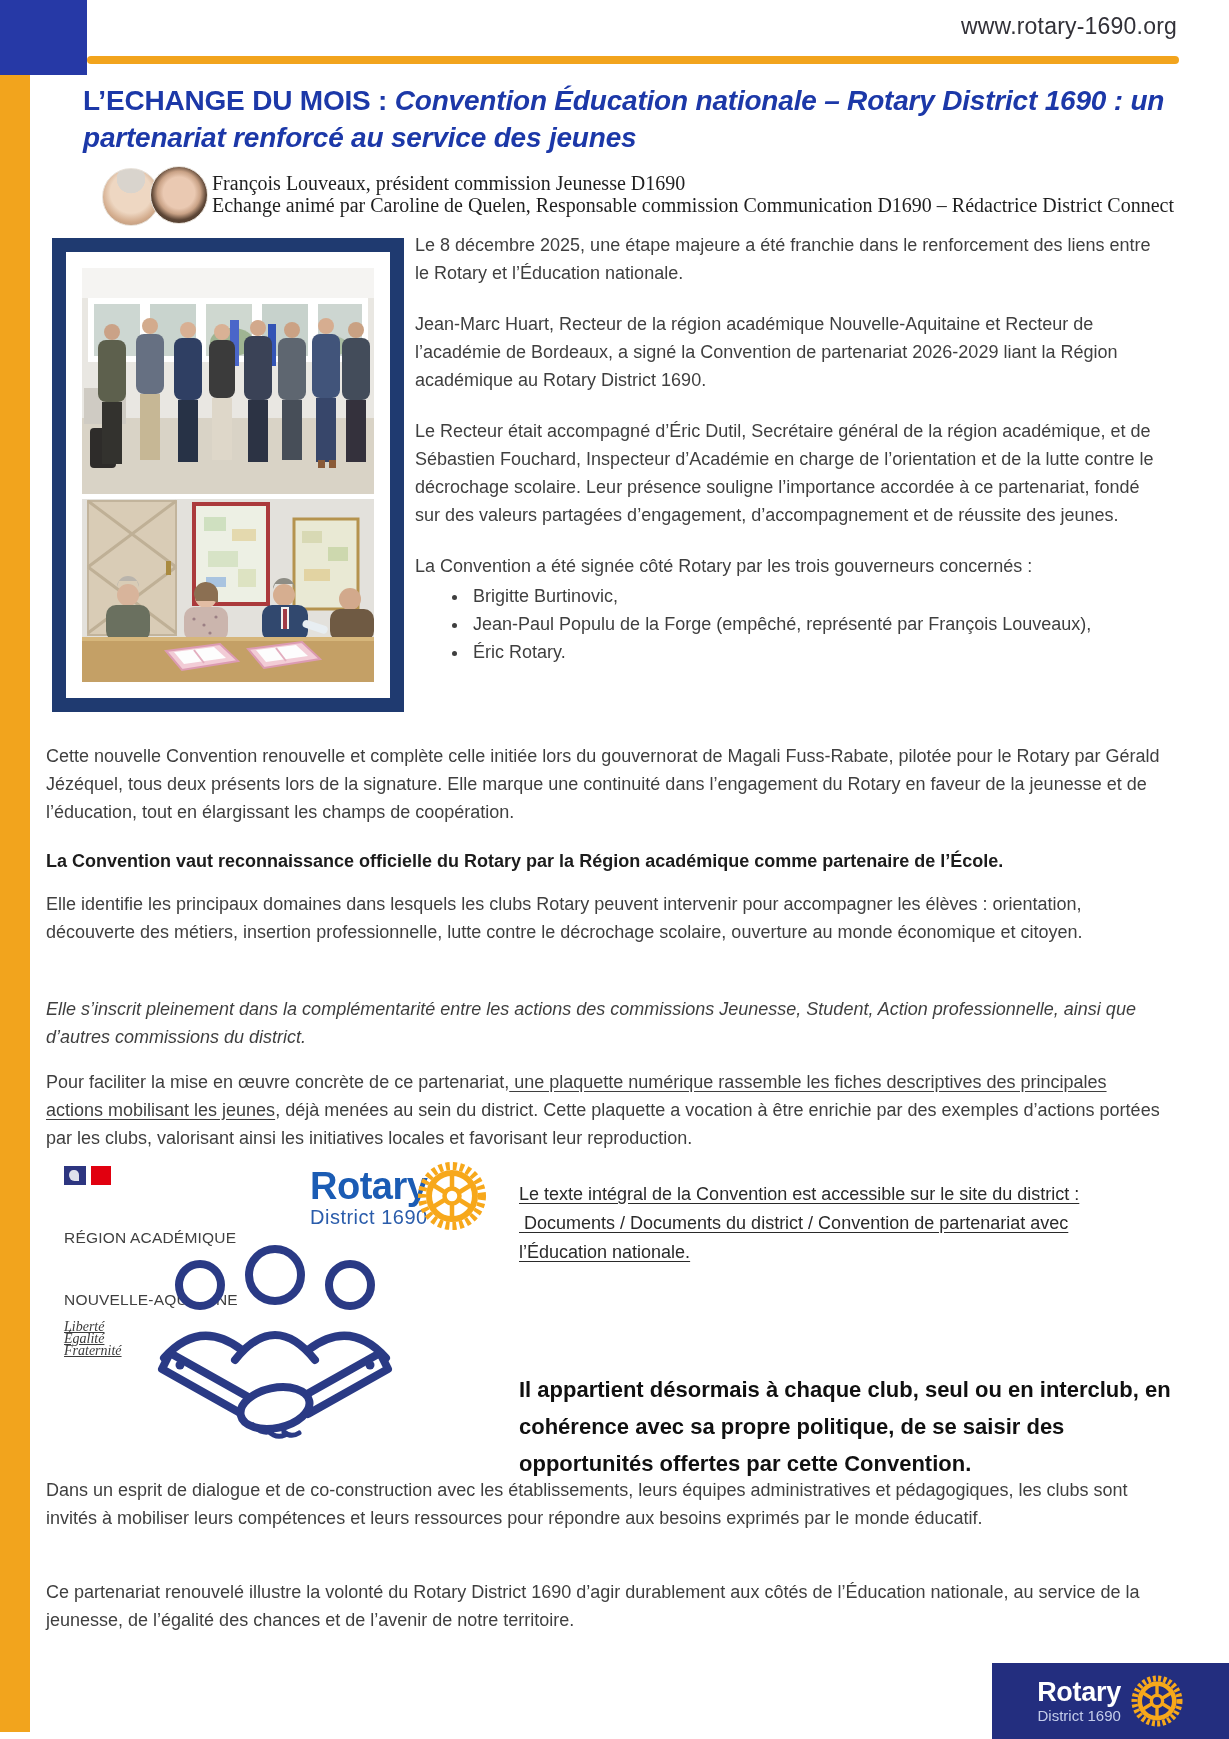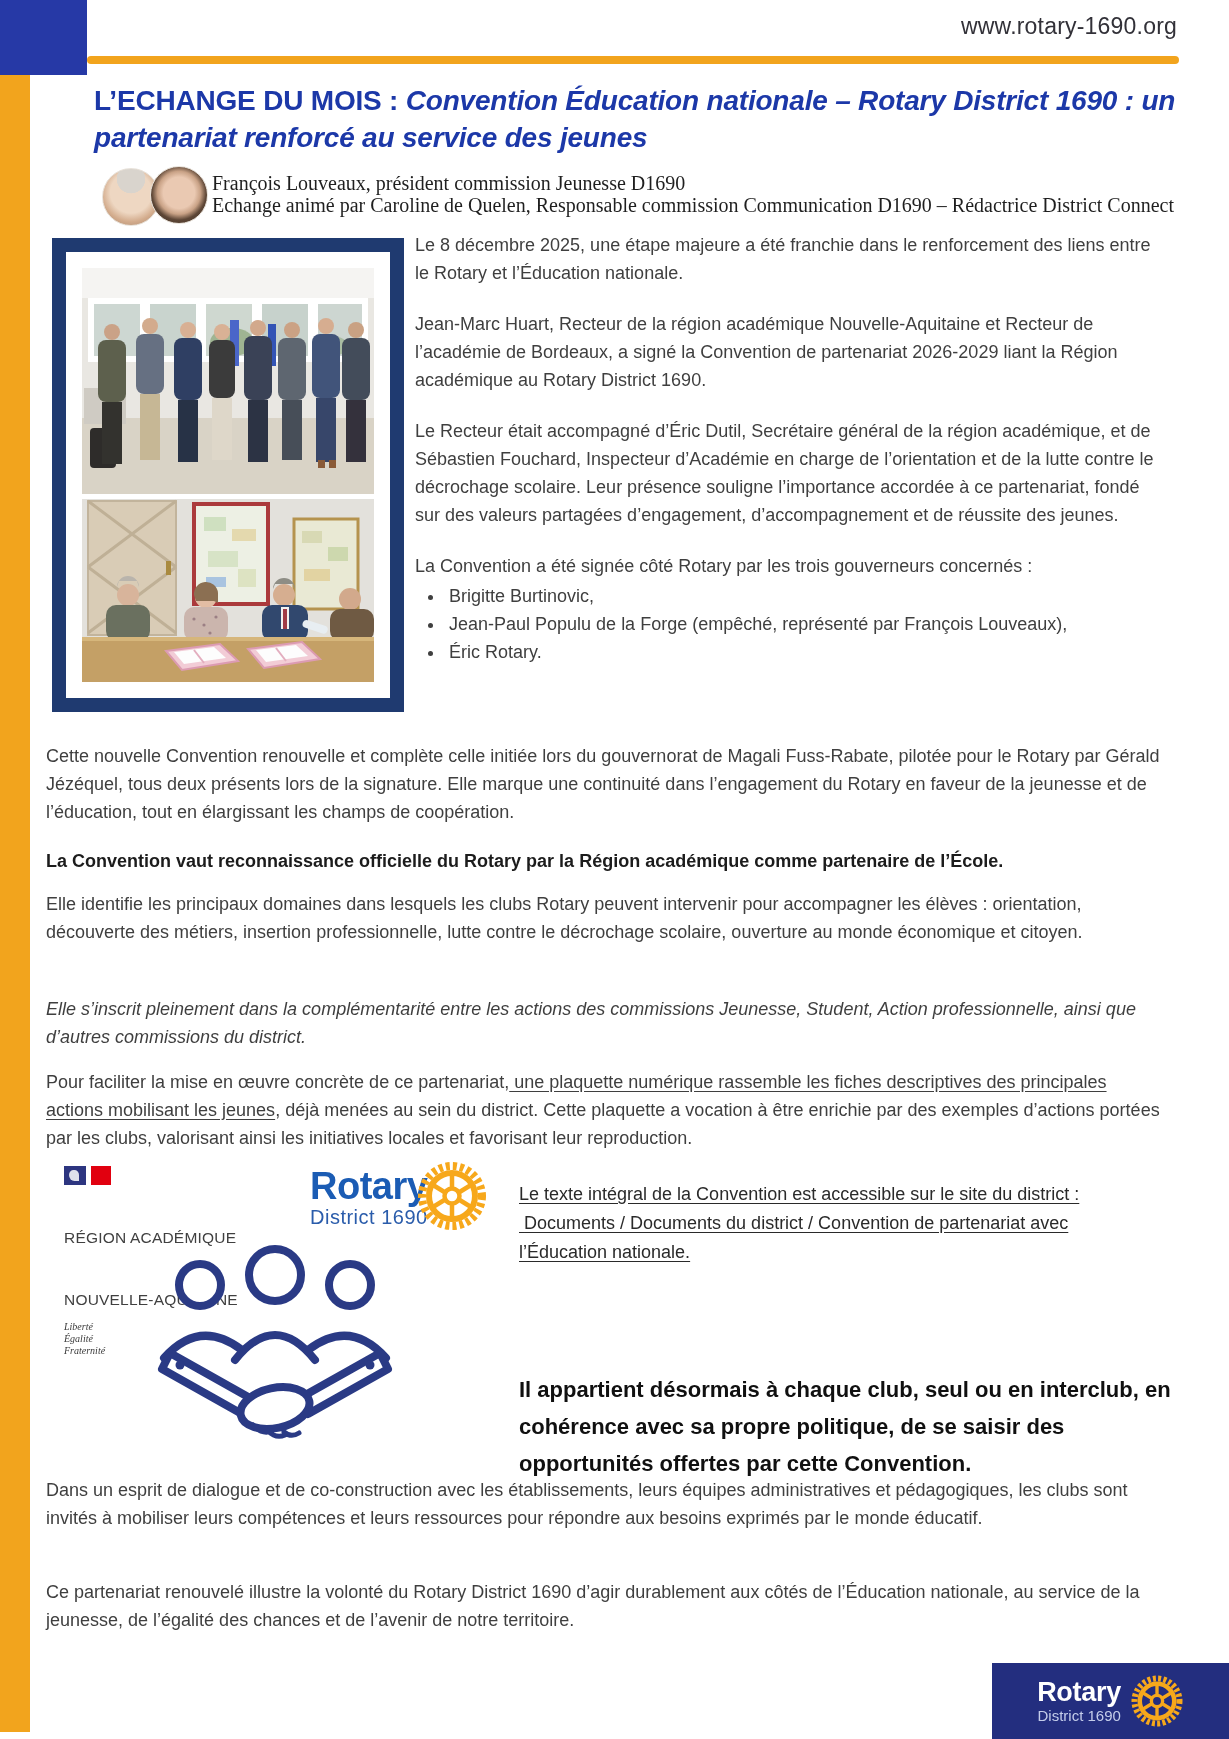--- a/index.html
+++ b/index.html
@@ -7,21 +7,21 @@
   body { font-family:"Liberation Sans", sans-serif; }
   .page { position:relative; width:1229px; height:1739px; margin:0 auto; background:#fff; overflow:hidden; }
 
   
   .corner-block { position:absolute; left:0; top:0; width:87px; height:75px; background:#2639a6; }
   .side-strip { position:absolute; left:0; top:75px; width:30px; height:1657px; background:#f2a41d; }
   .header-rule { position:absolute; left:87px; top:56px; width:1092px; height:8px; border-radius:4px; background:#f2a41d; }
 
   .site-url { position:absolute; top:13px; right:52px; font-size:23px; color:#323138; letter-spacing:.2px; cursor:pointer; text-decoration:none; }
 
-  .title { position:absolute; left:94px; top:82px; width:1085px; font-size:28px; line-height:37px; font-weight:800; color:#1c38a8; letter-spacing:-.2px; }
+  .title { position:absolute; left:83px; top:82px; width:1085px; font-size:28px; line-height:37px; font-weight:800; color:#1c38a8; letter-spacing:-.2px; }
   .title .ital { font-style:italic; }
 
   .byline { position:absolute; left:100px; top:164px; display:flex; }
   .avatars { position:relative; width:112px; height:62px; flex:0 0 112px; }
   .avatar { position:absolute; width:58px; height:58px; border-radius:50%; border:1px solid #e8e2da; }
   .avatar.a1 { left:2px; top:4px;
      background: radial-gradient(circle at 50% 18%, #d9d4cd 0 26%, rgba(0,0,0,0) 27%),
                  radial-gradient(circle at 50% 42%, #eed7c2 0 48%, #d3ac8d 68%, #9d7d66 100%); }
   .avatar.a2 { left:50px; top:2px;
      background: radial-gradient(circle at 50% 46%, #eac9b2 0 38%, #c9a286 52%, #5d4636 66%, #3a2b21 100%); }
@@ -30,40 +30,40 @@
   
   .photo-frame { position:absolute; left:52px; top:238px; width:352px; height:474px; background:#fff; border:14px solid #1f3a70; padding:16px; }
   .photo { display:block; width:100%; }
   .photo + .photo { margin-top:5px; }
 
   
   .para { color:#3f3f3f; font-size:18px; line-height:28px; }
   .right-col { position:absolute; left:415px; top:231px; width:745px; }
   .right-col p { margin-bottom:23px; }
   .right-col ul { margin:2px 0 0 30px; }
-  .right-col li { color:#3f3f3f; font-size:18px; line-height:28px; padding-left:4px; }
+  .right-col li { color:#3f3f3f; font-size:18px; line-height:28px; padding-left:4px;margin-left:24px; }
 
   .fw { position:absolute; left:46px; width:1122px; }
   .fw1 { top:742px; }
   .bold1 { top:847px; font-weight:700; color:#1c1c1c; }
   .fw2 { top:890px; }
   .fw3 { top:995px;font-style:italic; }
   .fw4 { top:1068px; }
   .fw5 { top:1476px; }
   .fw6 { top:1578px; }
   .ul-seg { text-decoration:underline; text-underline-offset:3px; cursor:pointer; }
 
   
   .ra-logo { position:absolute; left:64px; top:1166px; width:210px; }
   .ra-flag { display:flex; gap:5px; margin-bottom:6px; }
   .ra-flag .b { width:22px; height:19px; background:#2d3580; position:relative; }
   .ra-flag .b:after { content:""; position:absolute; left:5px; top:4px; width:10px; height:11px; background:#fff; border-radius:50% 50% 0 60%; opacity:.85; }
   .ra-flag .r { width:20px; height:19px; background:#e1000f; }
   .ra-name { font-size:15.5px; font-weight:400; letter-spacing:.2px; color:#404040; line-height:18px;margin-top:44px; }
-  .ra-motto { margin-top:12px; font-family:"Liberation Serif", serif; font-style:italic; font-size:10px; line-height:12px; color:#3a3a3a; }
+  .ra-motto { margin-top:12px; font-family:"Liberation Serif", serif; font-style:italic; font-size:14px; line-height:12px; color:#3a3a3a;text-decoration:underline; }
 
   .rotary-logo { position:absolute; left:310px; top:1168px; width:190px; }
   .rotary-word { font-size:38px; font-weight:800; color:#1b5cb4; letter-spacing:-.5px; line-height:36px; }
   .rotary-district { font-size:20px; color:#2a5cab; margin-top:2px; letter-spacing:.5px; }
   .rotary-wheel { position:absolute; left:106px; top:-8px; }
 
   .link-block { position:absolute; left:519px; top:1180px; width:648px; font-size:18px; line-height:29px; color:#2a2a2a; cursor:pointer; }
   .link-line { display:block; white-space:pre-wrap; text-decoration:underline; text-underline-offset:3px; }
 
   .handshake { position:absolute; left:150px; top:1238px; }

